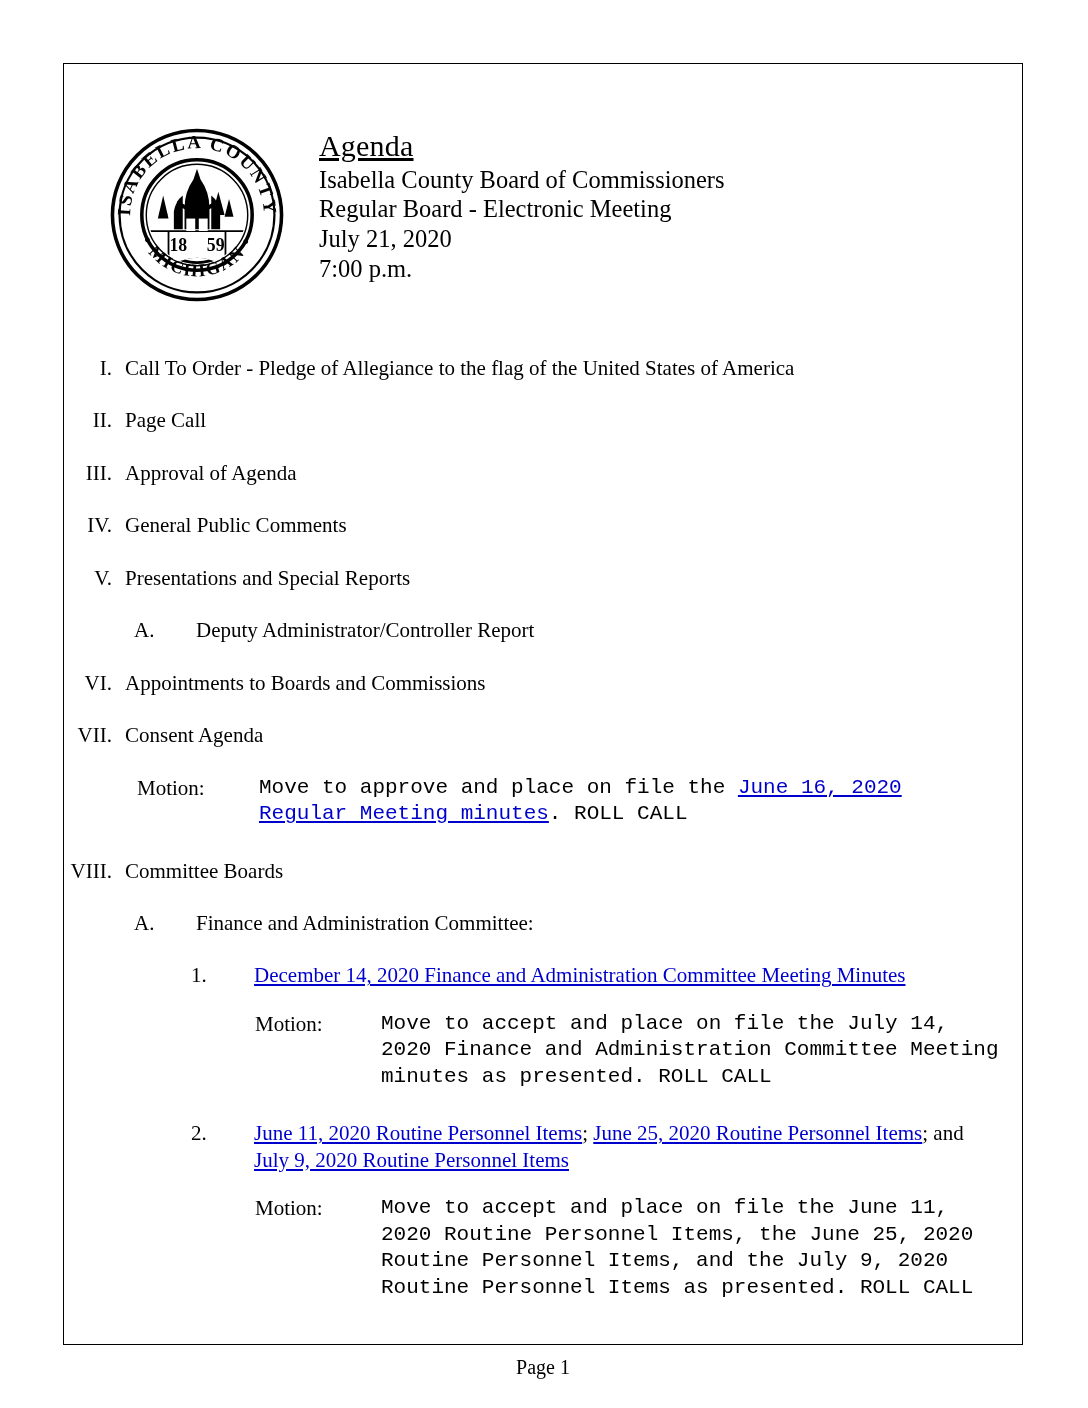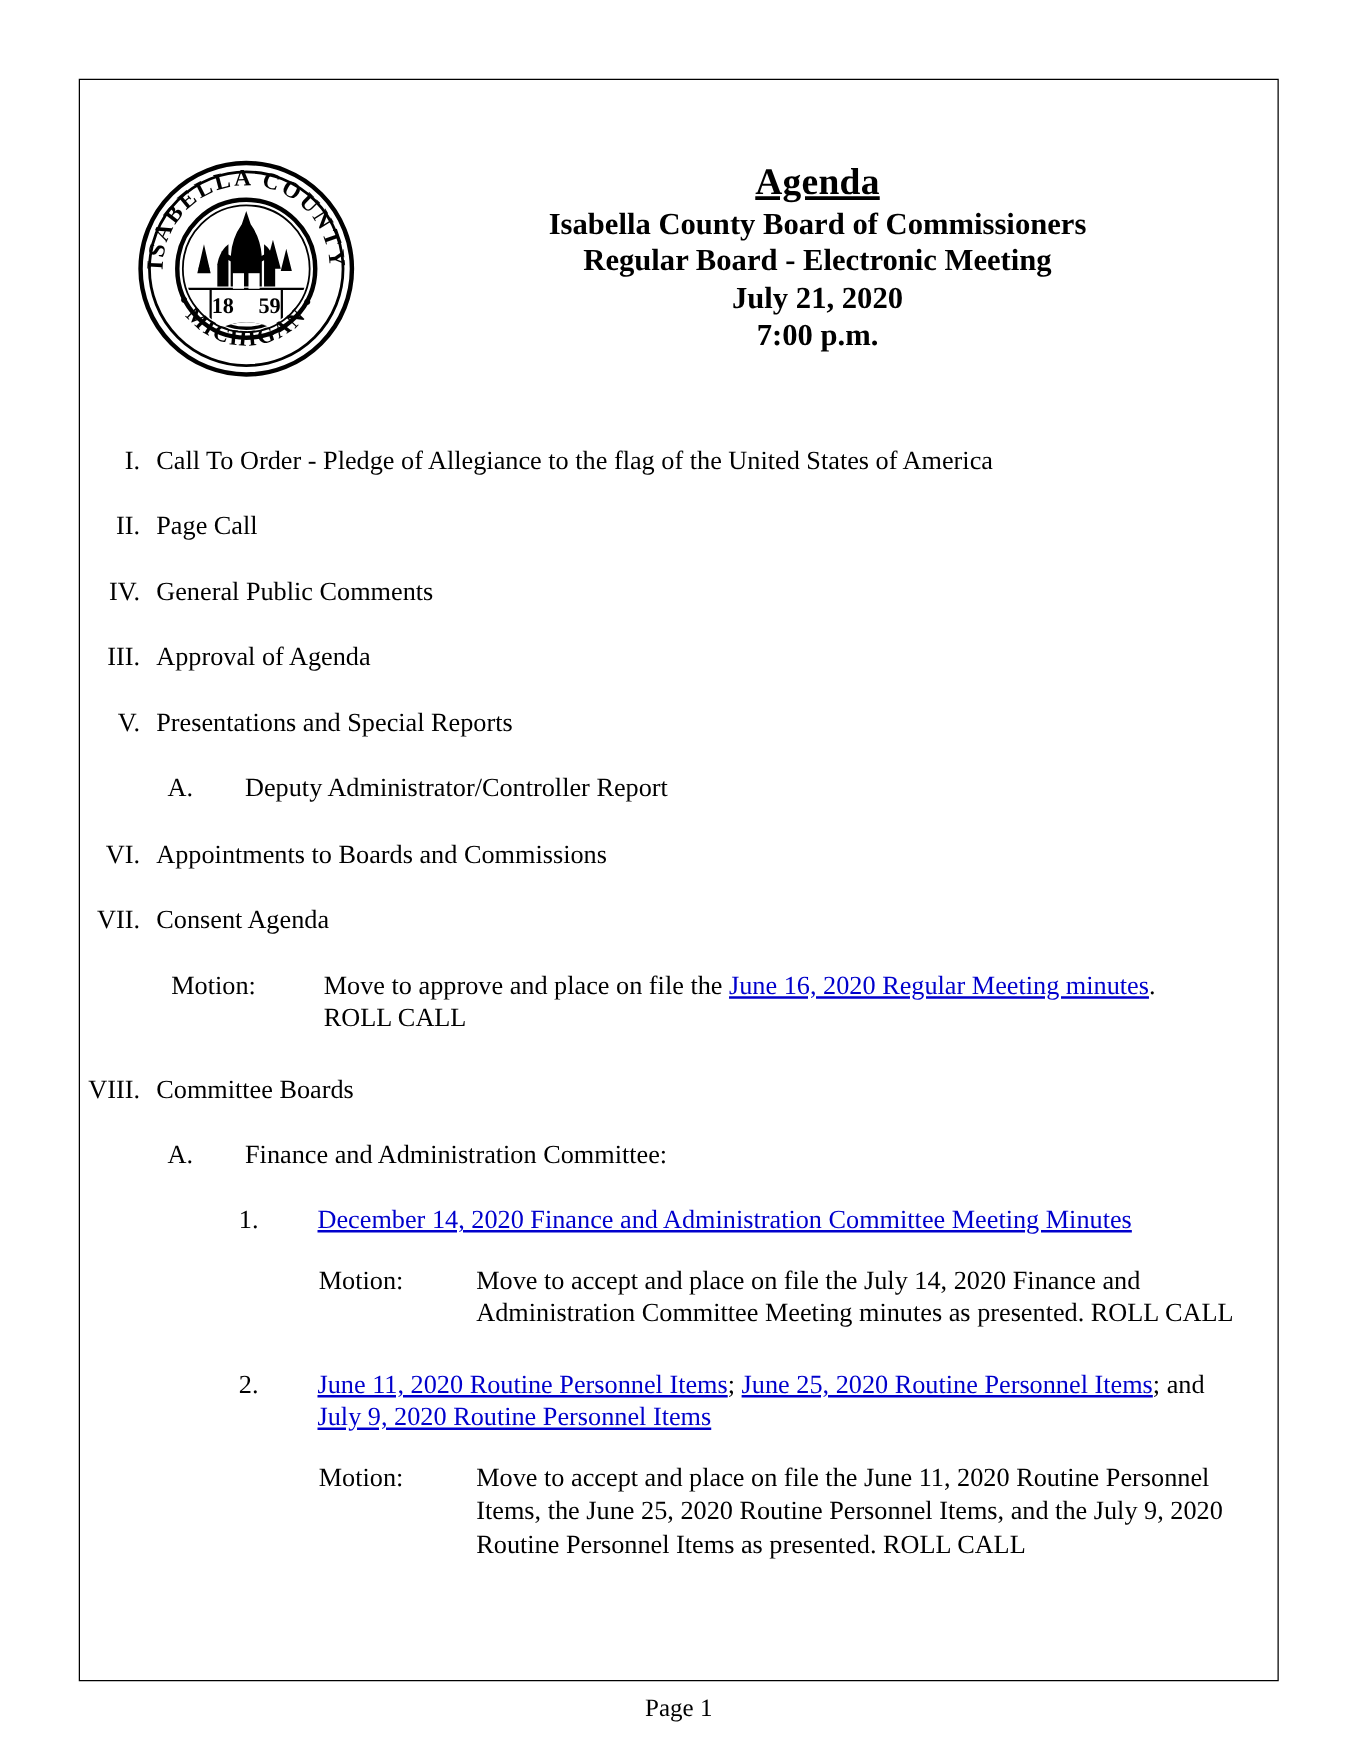--- a/index.html
+++ b/index.html
@@ -50,25 +50,24 @@
     position: absolute;
     left: 45px;
     top: 8px;
     width: 178px;
     height: 178px;
   }
   #seal svg { display: block; width: 178px; height: 178px; }
 
   #header-text {
     position: absolute;
-    left: 241px;
+    left: 256px;
     top: 10px;
     width: 700px;
-    text-align: center;
-    font-weight: bold;
+    font-weight: normal;
     line-height: 1.22;
   }
   #header-text .title-main {
     font-size: 30px;
     text-decoration: underline;
     text-underline-offset: 2px;
     display: inline-block;
     letter-spacing: 0.2px;
   }
   #header-text .title-line {
@@ -135,20 +134,21 @@
     display: flex;
     align-items: flex-start;
     margin-bottom: 26px;
   }
   .motion .motion-label {
     flex: 0 0 auto;
     white-space: nowrap;
   }
   .motion .motion-text {
     flex: 1 1 auto;
+    font-family: Liberation Mono, monospace;
   }
 
   
   .motion-top {
     padding-left: 74px;       
     margin-top: 20px;
     margin-bottom: 30px;
   }
   .motion-top .motion-label { width: 122px; }
   .motion-top .motion-text  { max-width: 680px; }
@@ -244,27 +244,27 @@
     <span class="numeral">I.</span>
     <span class="item-text">Call To Order - Pledge of Allegiance to the flag of the United States of America</span>
   </div>
 
   <div class="agenda-row lvl1">
     <span class="numeral">II.</span>
     <span class="item-text">Page Call</span>
   </div>
 
   <div class="agenda-row lvl1">
+    <span class="numeral">III.</span>
+    <span class="item-text">Approval of Agenda</span>
+  </div>
+
+  <div class="agenda-row lvl1">
     <span class="numeral">IV.</span>
     <span class="item-text">General Public Comments</span>
-  </div>
-
-  <div class="agenda-row lvl1">
-    <span class="numeral">III.</span>
-    <span class="item-text">Approval of Agenda</span>
   </div>
 
   <div class="agenda-row lvl1">
     <span class="numeral">V.</span>
     <span class="item-text">Presentations and Special Reports</span>
   </div>
 
   <div class="agenda-row lvl2">
     <span class="letter">A.</span>
     <span class="item-text">Deputy Administrator/Controller Report</span>

